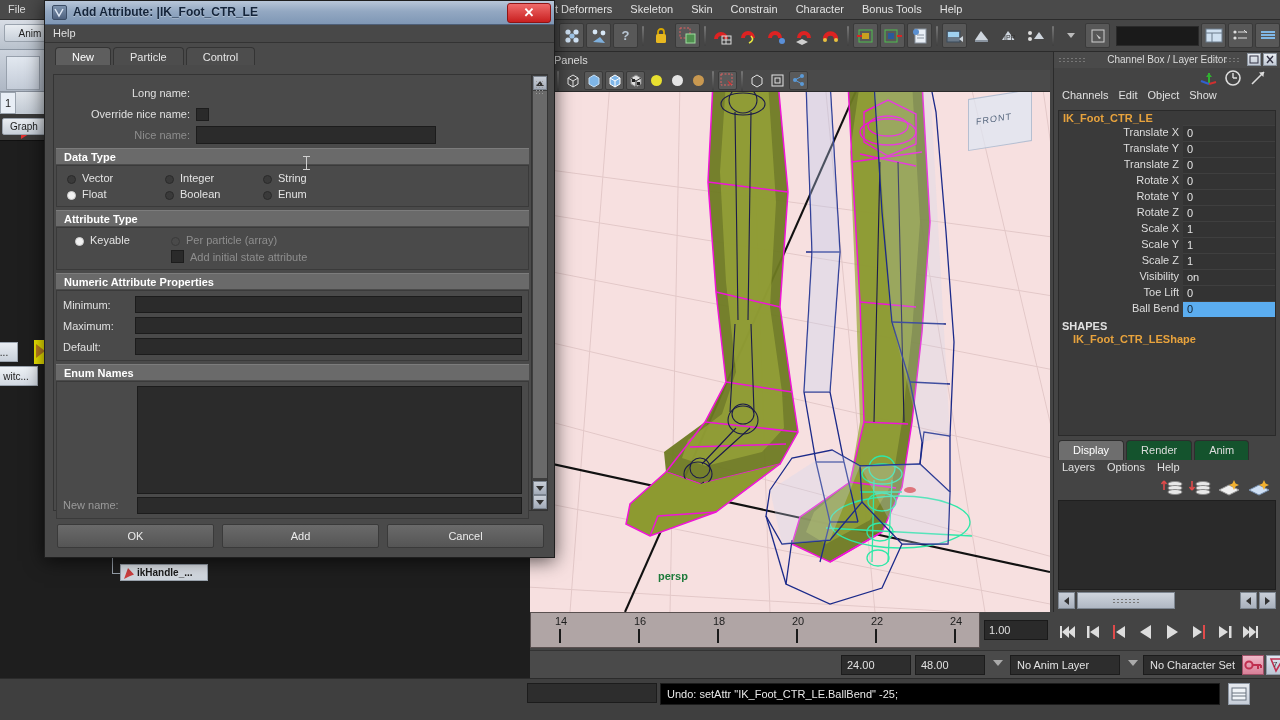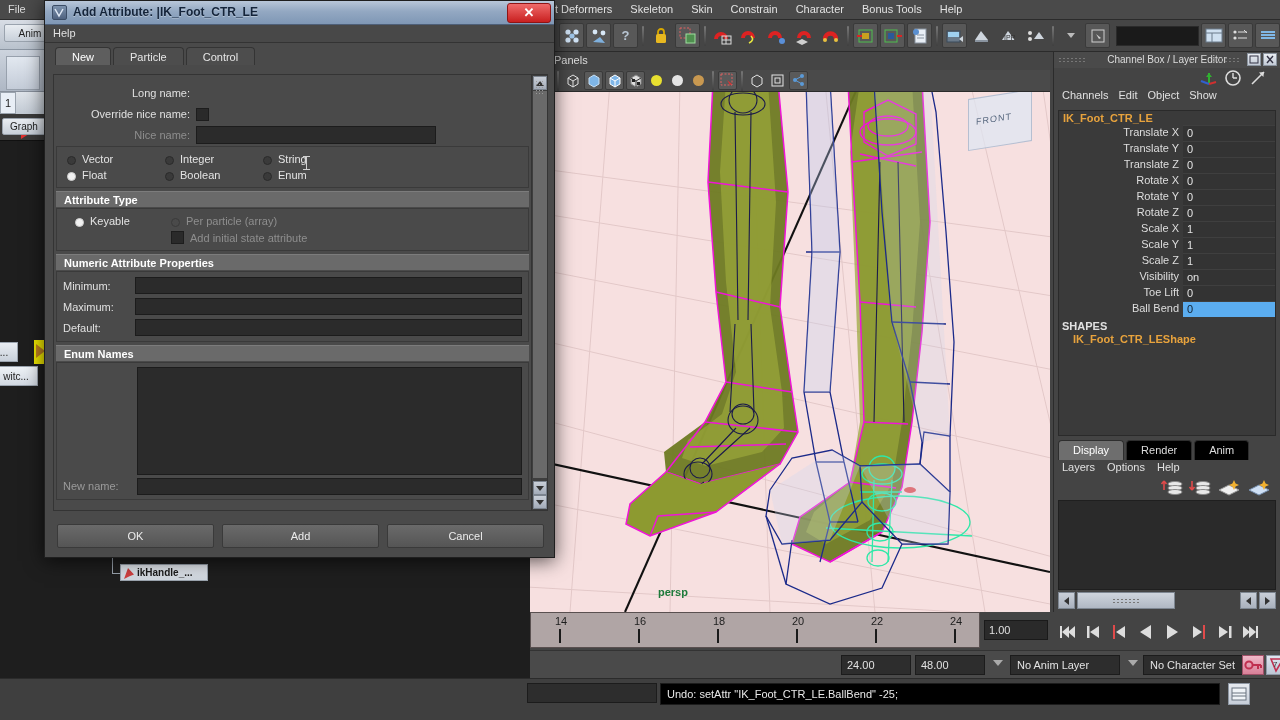--- a/index.html
+++ b/index.html
@@ -79,21 +79,21 @@
   .viewport-wrap { position:absolute; left:530px; top:52px; width:520px; height:560px;
       background:#2e2e2e; }
   .vp-menubar { height:18px; background:#454545; color:#ddd; font-size:11px; padding:2px 0 0 24px;}
   .vp-toolbar { height:22px; background:#4a4a4a; display:flex; align-items:center; gap:2px; padding-left:4px;
       border-bottom:1px solid #2b2b2b;}
   .vbtn { width:19px;height:19px;border:1px solid #3a3a3a;background:#5a5a5a;border-radius:2px;
       display:flex;align-items:center;justify-content:center;position:relative;flex:0 0 auto;}
   .vbtn.noborder{border:1px solid transparent;background:transparent;}
   .vp3d { position:absolute; left:0; top:40px; right:0; bottom:0; overflow:hidden;
       background:#f7e0e0; }
-  .vp-label { position:absolute; left:128px; bottom:14px; color:#1d7a3a; font-weight:bold; font-size:11px;}
+  .vp-label { position:absolute; left:128px; bottom:30px; color:#1d7a3a; font-weight:bold; font-size:11px;}
 
   
   .timeslider { position:absolute; left:530px; top:612px; width:450px; height:36px;
      background:#b0a5a5; border:1px solid #5a5050; }
   .ts-tick { position:absolute; bottom:4px; width:2px; height:14px; background:#1a1a1a;}
   .ts-num { position:absolute; top:2px; font-size:11px; color:#1d1d1d; transform:translateX(-50%);}
   .cur-frame { position:absolute; left:984px; top:620px; width:64px; height:20px;
      background:#2a2a2a; border:1px solid #1a1a1a; color:#e0e0e0; font-size:11px;
      line-height:19px; padding-left:4px;}
   .playback { position:absolute; left:1053px; top:620px; width:227px; height:24px;
@@ -144,21 +144,21 @@
      color:#e4e4e4; line-height:15px; padding-left:4px;}
   .ch-val.sel { background:#5badf0; color:#102030;}
   .shapes-hdr { color:#e0e0e0; font-weight:bold; font-size:11px; padding:3px 0 1px 3px;}
   .shape-name { color:#e8a33d; font-weight:bold; font-size:11px; padding-left:14px; }
 
   
   .layered { position:absolute; left:1053px; top:440px; width:227px; height:172px;
      background:#444; border-left:1px solid #2b2b2b; }
   .ltabs { display:flex; height:20px; padding-left:4px; }
   .ltab { padding:3px 14px 0 14px; font-size:11px; color:#ddd;
-     background:#000000; border:1px solid #2e2e2e; border-bottom:none;
+     background:#14532d; border:1px solid #2e2e2e; border-bottom:none;
      border-radius:4px 4px 0 0; margin-right:2px;}
   .ltab.active { background:#6e6e6e; color:#fff; }
   .lmenu { height:18px; font-size:11px; color:#e0e0e0; padding-left:6px; background:#444;}
   .lmenu span { display:inline-block; padding:1px 10px 0 2px;}
   .licons { height:20px; position:relative;}
   .lbox { position:absolute; left:4px; top:60px; right:4px; bottom:22px;
      background:#2a2a2a; border:1px solid #1f1f1f;}
   .lscroll { position:absolute; left:4px; bottom:3px; right:4px; height:17px; }
   .sc-arrow { position:absolute; width:17px;height:17px;
      background:linear-gradient(#c9cfd8,#a9b1bd); border:1px solid #7e8792;
@@ -954,20 +954,21 @@
           <div class="flabel">Override nice name:</div>
           <div class="chkbox"></div>
         </div>
 
         <div class="frow">
           <div class="flabel dim">Nice name:</div>
           <div class="finput" style="width:240px;"></div>
         </div>
 
 
+        <div class="section-hdr">Data Type</div>
         <div class="section-body">
           <div class="rgrid">
             <div><span class="radio"></span><span>Vector</span></div>
             <div><span class="radio"></span><span>Integer</span></div>
             <div><span class="radio"></span><span>String</span></div>
           </div>
           <div class="rgrid">
             <div><span class="radio on"></span><span>Float</span></div>
             <div><span class="radio"></span><span>Boolean</span></div>
             <div><span class="radio"></span><span>Enum</span></div>

